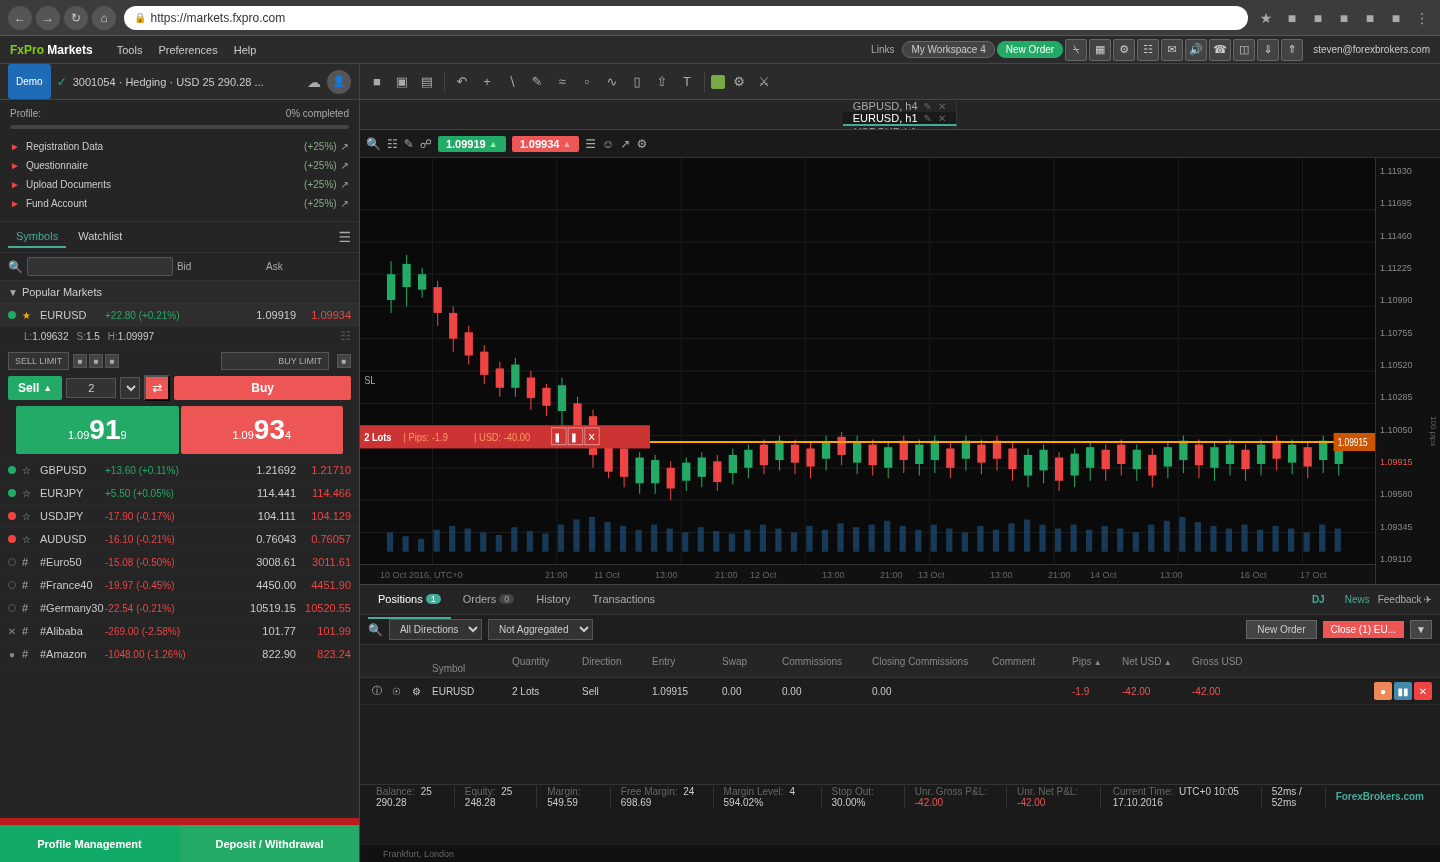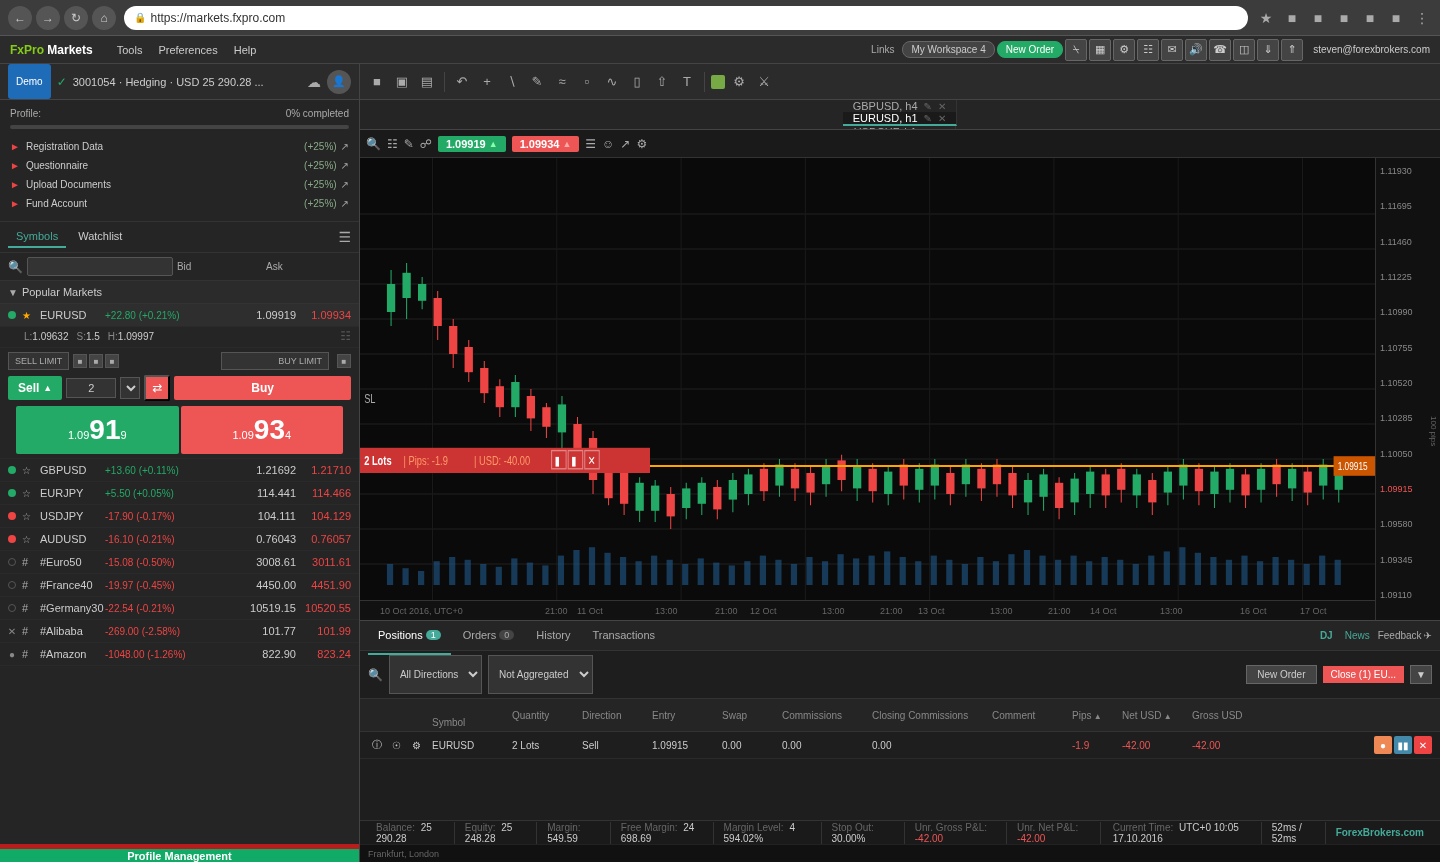--- a/index.html
+++ b/index.html
@@ -93,21 +93,21 @@
     .quantity-input { width: 50px; background: #333; border: 1px solid #555; color: #ccc; text-align: center; padding: 3px; font-size: 11px; }
     .quantity-dropdown { background: #333; border: 1px solid #555; color: #ccc; padding: 3px; font-size: 11px; width: 20px; cursor: pointer; }
     .swap-icon { background: #e55; color: #fff; padding: 4px 6px; cursor: pointer; border-radius: 2px; font-size: 12px; }
     .buy-btn { background: #e55; color: #fff; border: none; padding: 5px 10px; font-size: 12px; font-weight: bold; cursor: pointer; flex: 1; border-radius: 2px; }
 
     .price-display { display: flex; padding: 2px 8px; gap: 2px; }
     .sell-price { background: #2a6; color: #fff; flex: 1; padding: 8px 6px; text-align: center; border-radius: 2px; cursor: pointer; }
     .buy-price { background: #e55; color: #fff; flex: 1; padding: 8px 6px; text-align: center; border-radius: 2px; cursor: pointer; }
 
     
-    .bottom-btns { display: flex; border-top: 5px solid #b91c1c; height: 18px; }
+    .bottom-btns { display: flex; border-top: 7px solid #b91c1c; height: 44px; }
     .profile-mgmt-btn { flex: 1; background: #1a6; color: #fff; border: none; font-size: 11px; cursor: pointer; font-weight: bold; }
     .deposit-btn { flex: 1; background: #2a6; color: #fff; border: none; font-size: 11px; cursor: pointer; font-weight: bold; border-left: 1px solid #1a5; }
 
     
     .right-content { flex: 1; display: flex; flex-direction: column; background: #1a1a1a; overflow: hidden; }
 
     
     .chart-toolbar { background: #2b2b2b; height: 36px; display: flex; align-items: center; padding: 0 6px; gap: 3px; border-bottom: 1px solid #444; flex-shrink: 0; }
     .toolbar-icon { width: 22px; height: 22px; display: flex; align-items: center; justify-content: center; color: #aaa; cursor: pointer; font-size: 13px; border-radius: 2px; }
     .toolbar-separator { width: 1px; height: 20px; background: #444; margin: 0 3px; }
@@ -129,21 +129,21 @@
     .bottom-tabs { display: flex; align-items: center; background: #252525; border-bottom: 1px solid #333; height: 30px; padding: 0 8px; gap: 2px; }
     .bottom-tab { padding: 0 10px; height: 38px; display: flex; align-items: center; color: #aaa; font-size: 11px; cursor: pointer; border-bottom: 2px solid transparent; }
     .bottom-tab.active { color: #fff; border-bottom-color: #4a9; }
     .tab-count { background: #4a9; color: #fff; border-radius: 8px; padding: 0 5px; font-size: 9px; margin-left: 3px; }
     .tab-count.zero { background: #444; color: #aaa; }
     .tab-spacer { flex: 1; }
     .news-label { color: #4a9; font-size: 10px; cursor: pointer; }
 
     
     .positions-toolbar { display: flex; align-items: center; padding: 4px 8px; gap: 6px; border-bottom: 1px solid #333; }
-    .filter-select { background: #333; border: 1px solid #555; color: #ccc; padding: 12px 6px; font-size: 10px; cursor: pointer; }
+    .filter-select { background: #333; border: 1px solid #555; color: #ccc; padding: 3px 6px; font-size: 10px; cursor: pointer; }
     .new-order-btn { background: #444; border: 1px solid #666; color: #ccc; padding: 3px 10px; font-size: 10px; cursor: pointer; margin-left: auto; }
     .close-btn { background: #e55; border: none; color: #fff; padding: 3px 8px; font-size: 10px; cursor: pointer; }
     .more-btn { background: #444; border: 1px solid #666; color: #ccc; padding: 3px 5px; font-size: 10px; cursor: pointer; }
 
     .positions-table { flex: 1; overflow-y: auto; }
     .table-header { display: flex; align-items: center; padding: 3px 8px; background: #252525; border-bottom: 1px solid #333; }
     .th { color: #888; font-size: 10px; padding: 0 4px; }
     .th.sortable { cursor: pointer; }
     .th.sortable:after { content: ' ▲'; font-size: 8px; }
     .table-row { display: flex; align-items: center; padding: 4px 8px; border-bottom: 1px solid #2a2a2a; }
@@ -159,21 +159,21 @@
     .status-bar { height: 24px; background: #1a1a1a; border-top: 1px solid #333; display: flex; align-items: center; padding: 0 8px; gap: 2px; flex-shrink: 0; }
     .status-item { color: #888; font-size: 10px; padding: 0 8px; border-right: 1px solid #333; }
     .status-item:last-child { border-right: none; }
     .status-label { color: #666; margin-right: 3px; }
     .status-value { color: #ccc; }
     .status-value.negative { color: #e55; }
     .status-spacer { flex: 1; }
     .status-logo { color: #4a9; font-size: 10px; font-weight: bold; }
 
     
-    .location-bar { height: 18px; background: #111; display: flex; align-items: center; padding: 0 8px; border-top: 1px solid #222; }
+    .location-bar { height: 18px; background: #111; display: flex; align-items: center; padding: 0 23px; border-top: 1px solid #222; margin-top: 36px; }
     .location-text { color: #666; font-size: 9px; }
 
     
     ::-webkit-scrollbar { width: 6px; height: 6px; }
     ::-webkit-scrollbar-track { background: #1a1a1a; }
     ::-webkit-scrollbar-thumb { background: #444; border-radius: 3px; }
 
     .symbol-detail-row { display: flex; align-items: center; padding: 2px 8px 4px 24px; border-bottom: 1px solid #2a2a2a; font-size: 10px; color: #888; }
   </style>
 </head>
@@ -427,20 +427,21 @@
         <span class="star-icon" style="color:#aaa; font-size:11px;">#</span>
         <span class="symbol-name">#Amazon</span>
         <span class="symbol-change change-negative">-1048.00 (-1.26%)</span>
         <span class="symbol-bid">822.90</span>
         <span class="symbol-ask">823.24</span>
       </div>
     </div>
 
     <div class="bottom-btns">
       <button class="profile-mgmt-btn">Profile Management</button>
+      <button class="deposit-btn">Deposit / Withdrawal</button>
     </div>
   </div>
 
   <div class="right-content">
 
     <div class="chart-toolbar">
       <div class="toolbar-icon">■</div>
       <div class="toolbar-icon">▣</div>
       <div class="toolbar-icon">▤</div>
       <div class="toolbar-separator"></div>
@@ -760,21 +761,21 @@
             <text x="220" y="219" fill="#fff" font-size="9">✕</text>
 
             <rect x="1040" y="313" width="55" height="14" fill="#333"></rect>
             <text x="1042" y="323" fill="#ccc" font-size="8">54:46</text>
           </svg>
 
           
           <div style="position:absolute; bottom:0; left:0; right:0; height:20px; background:#111; border-top:1px solid #333; display:flex; align-items:center; overflow:hidden; font-size:9px; color:#666; padding: 0 10px; gap:0;">
             <span style="position:absolute; left:20px;">10 Oct 2016, UTC+0</span>
             <span style="position:absolute; left:185px;">21:00</span>
-            <span style="position:absolute; left:217px;text-align:center;">11 Oct</span>
+            <span style="position:absolute; left:234px;text-align:center;">11 Oct</span>
             <span style="position:absolute; left:295px;">13:00</span>
             <span style="position:absolute; left:355px;">21:00</span>
             <span style="position:absolute; left:390px;">12 Oct</span>
             <span style="position:absolute; left:462px;">13:00</span>
             <span style="position:absolute; left:520px;">21:00</span>
             <span style="position:absolute; left:558px;">13 Oct</span>
             <span style="position:absolute; left:630px;">13:00</span>
             <span style="position:absolute; left:688px;">21:00</span>
             <span style="position:absolute; left:730px;">14 Oct</span>
             <span style="position:absolute; left:800px;">13:00</span>
@@ -813,21 +814,21 @@
           <span>Orders</span>
           <span class="tab-count zero">0</span>
         </div>
         <div class="bottom-tab">
           <span>History</span>
         </div>
         <div class="bottom-tab">
           <span>Transactions</span>
         </div>
         <div class="tab-spacer"></div>
-        <span style="color:#4a9; font-size:10px; margin-right:10px; font-weight:bold;">DJ</span>
+        <span style="color:#4a9; font-size:10px; margin-right:18px; font-weight:bold;">DJ</span>
         <div class="news-label">News</div>
         <div style="color:#aaa; font-size:10px; margin-left:6px; cursor:pointer; display:flex; align-items:center; gap:2px;">
           <span>Feedback</span>
           <span>✈</span>
         </div>
       </div>
 
       <div class="positions-toolbar">
         <span style="color:#888; font-size:12px;">🔍</span>
         <select class="filter-select">

